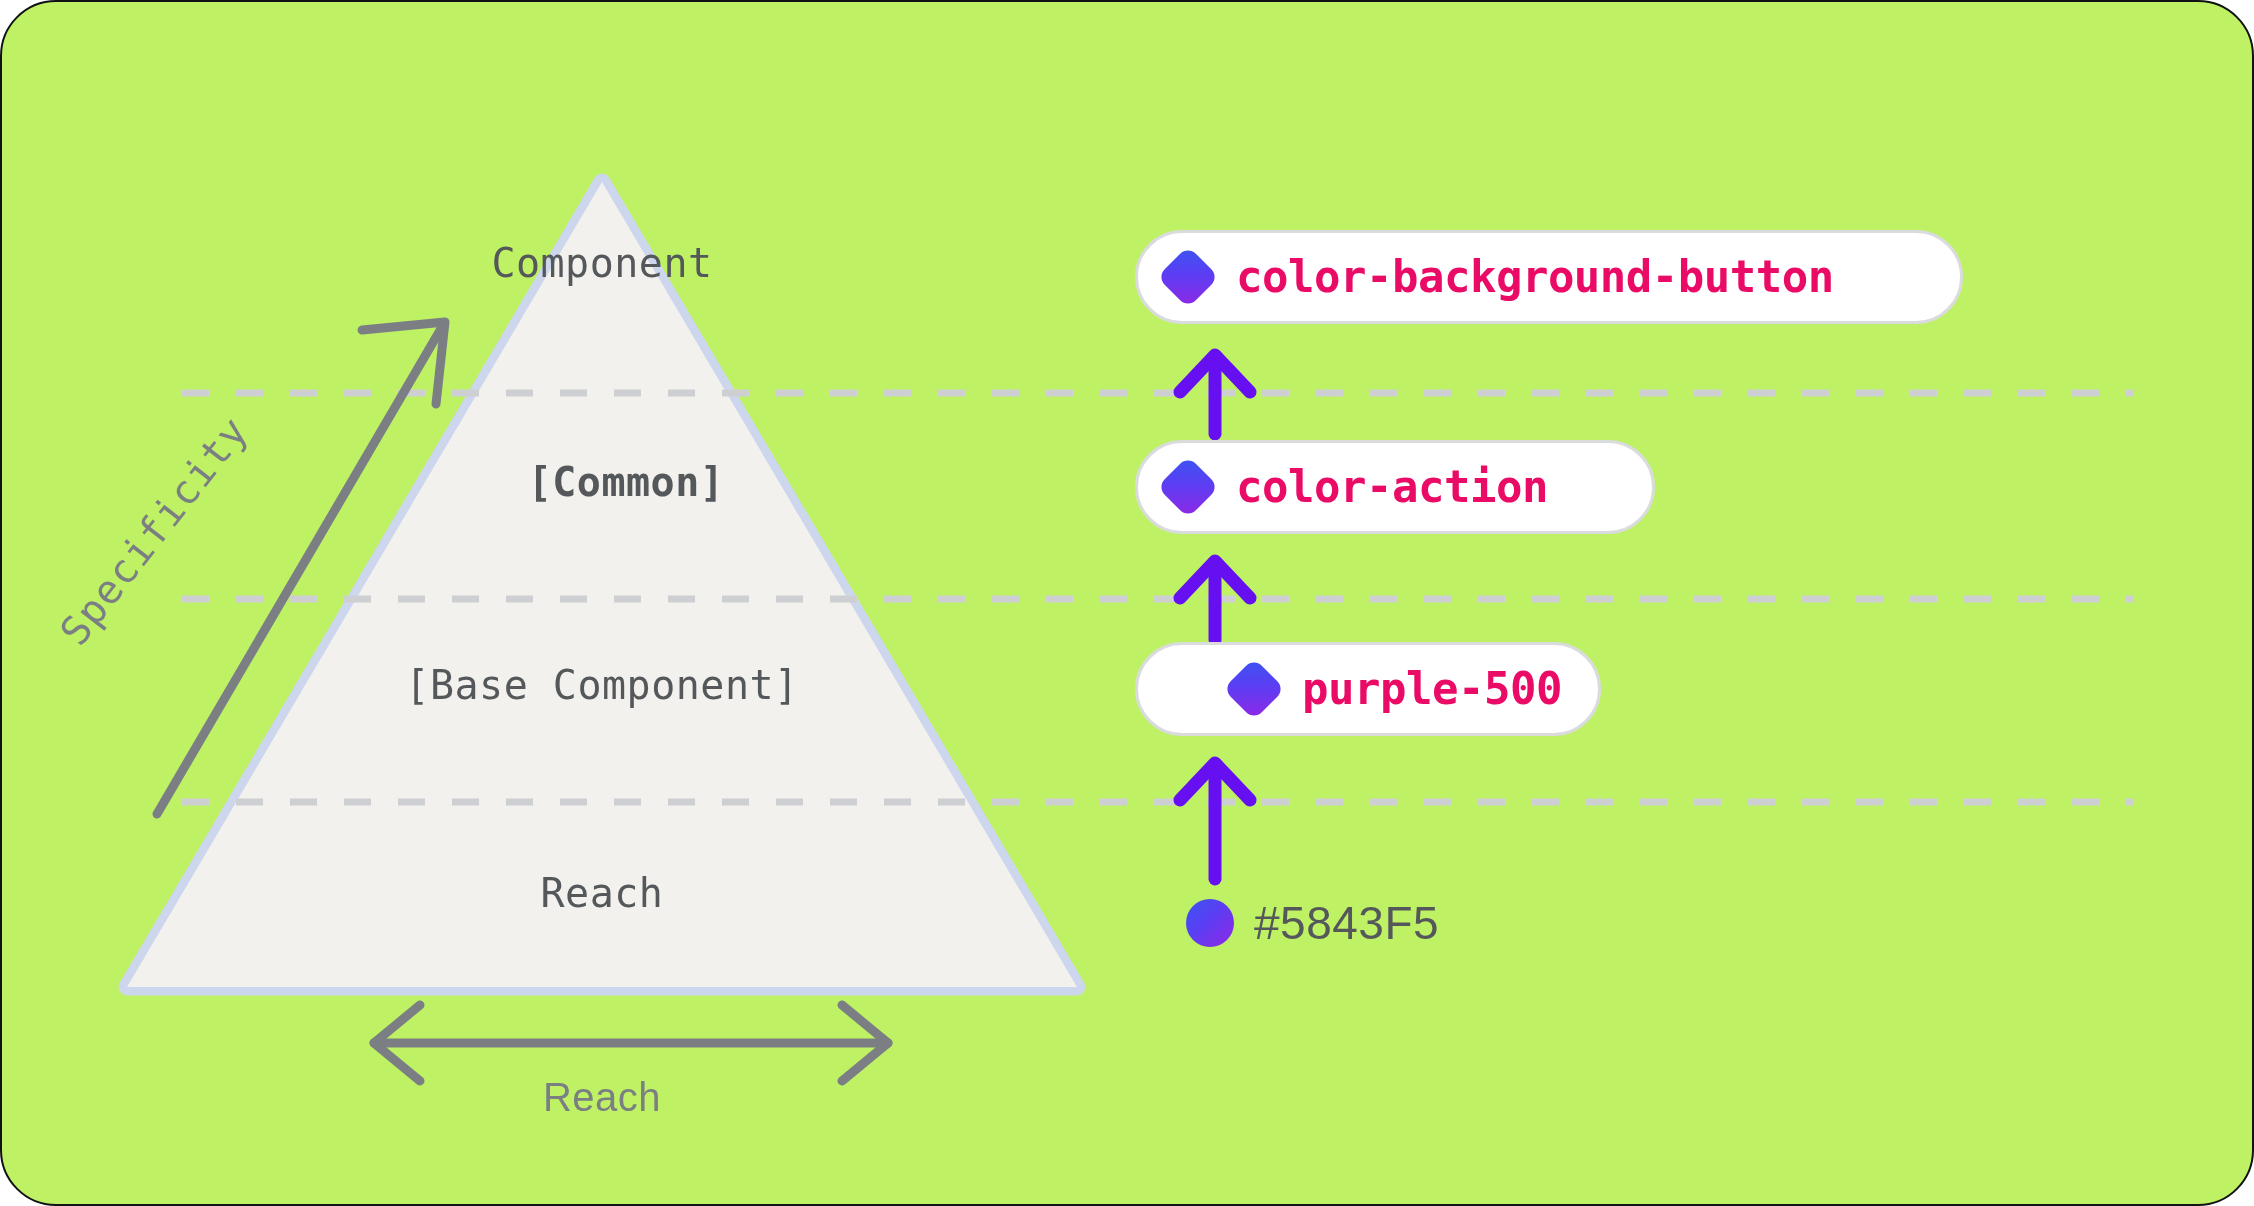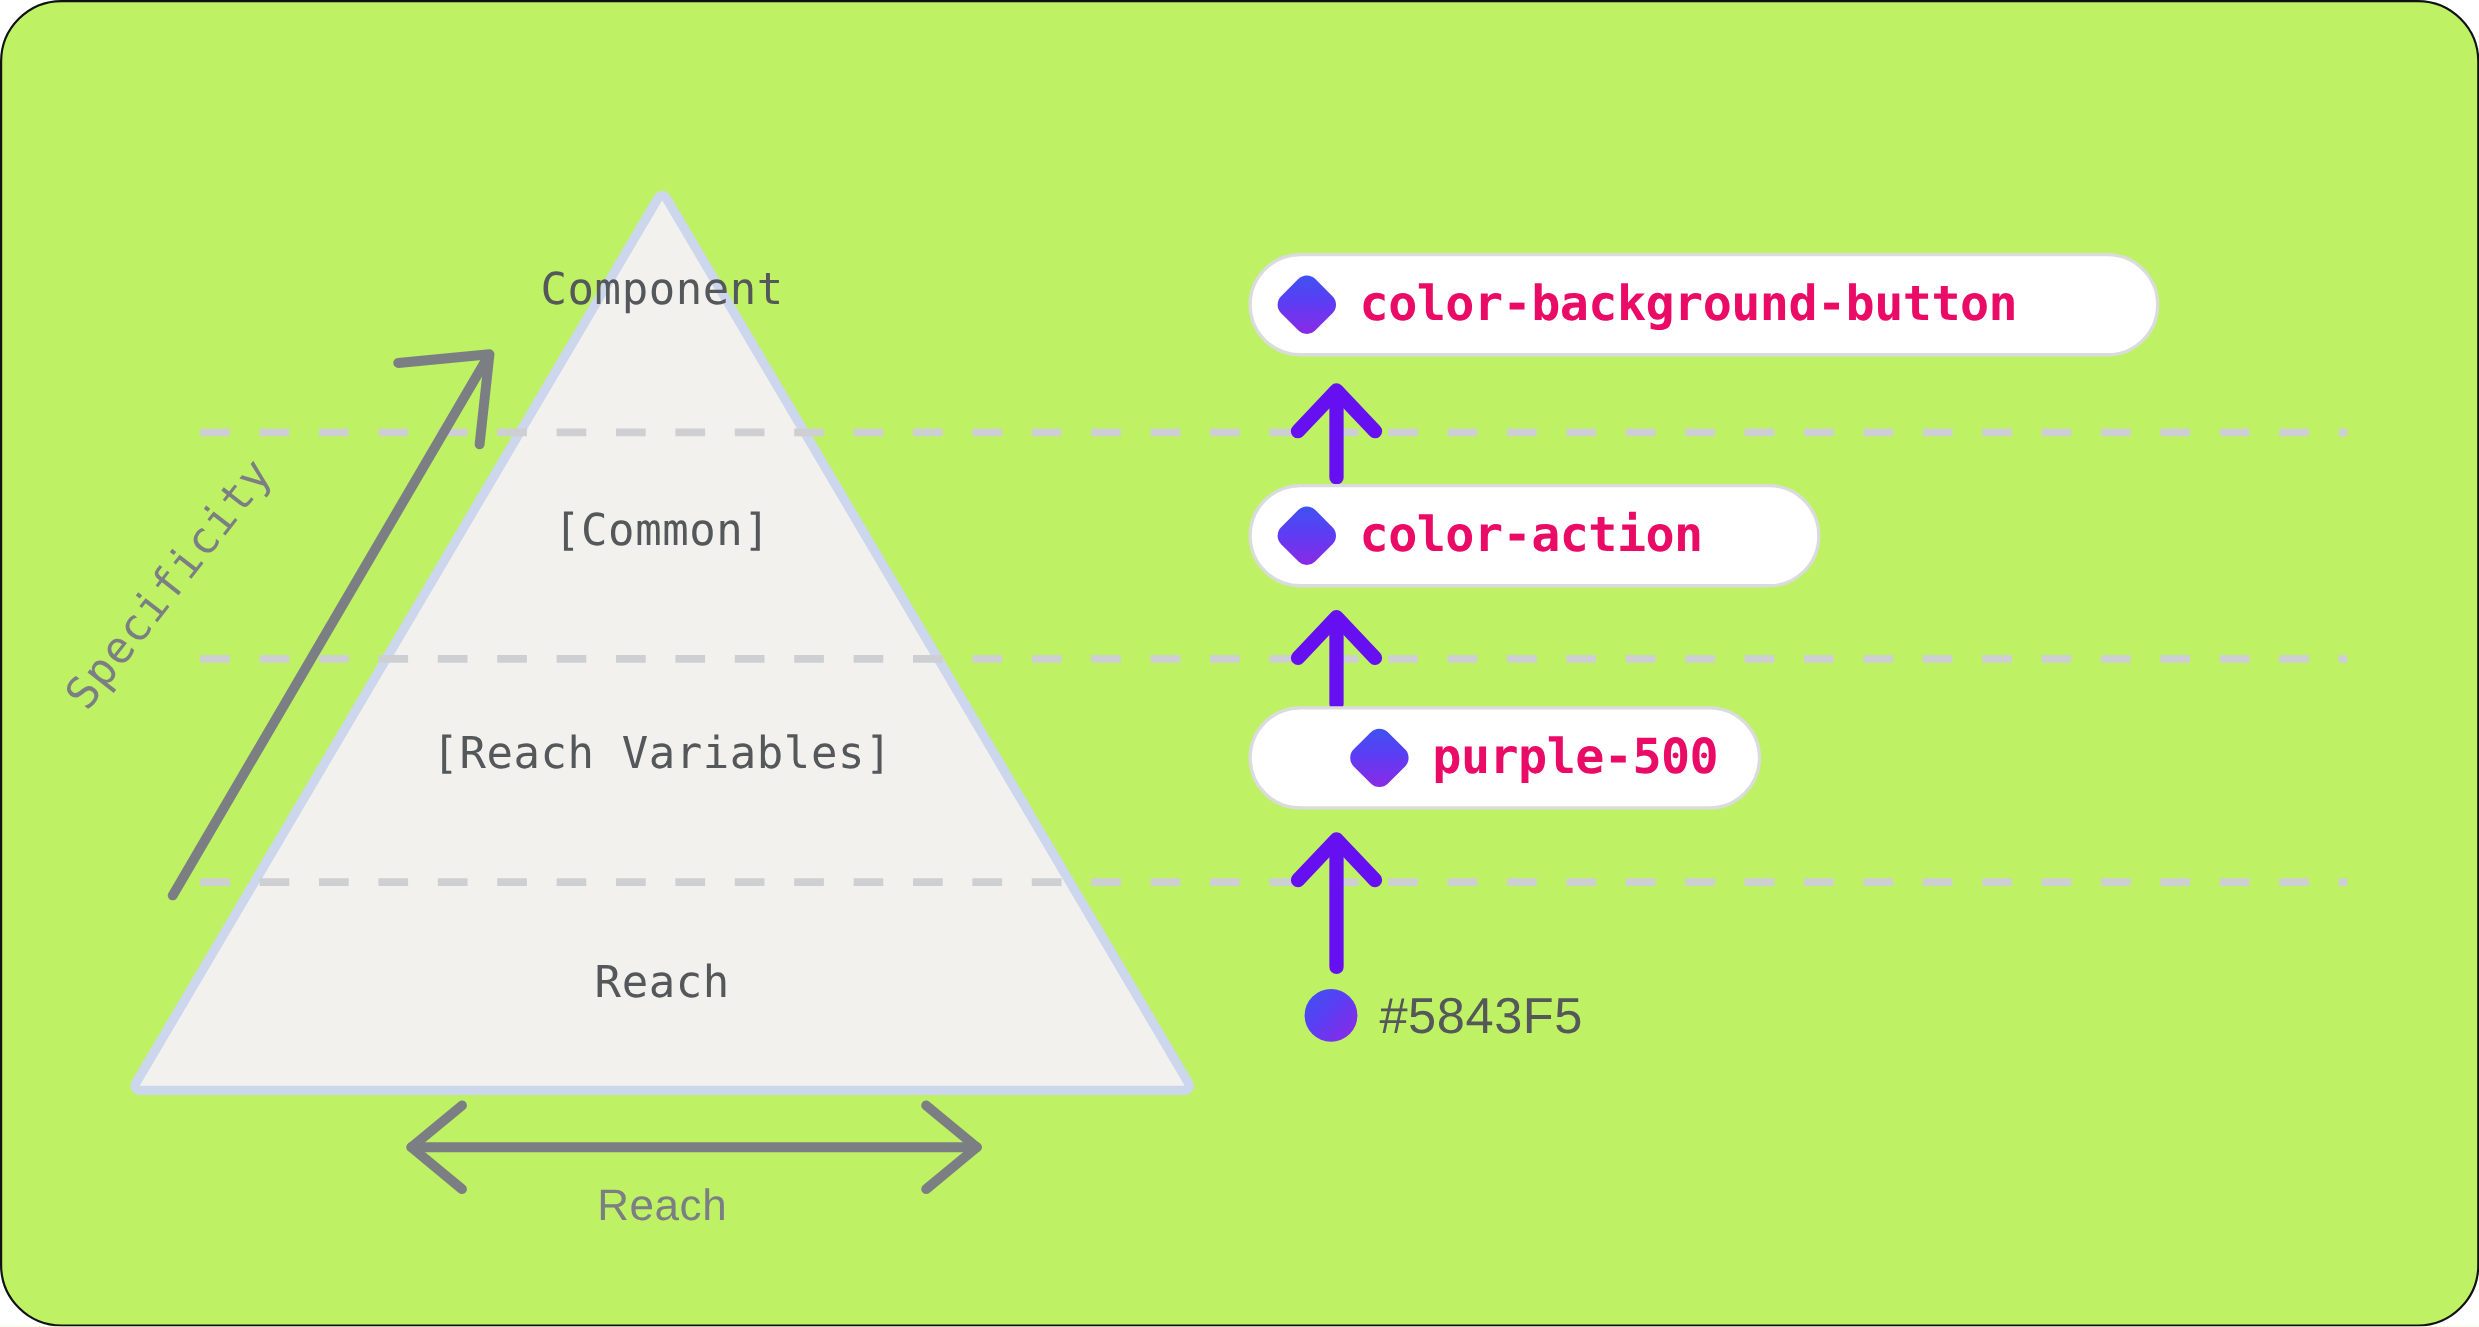--- a/index.html
+++ b/index.html
@@ -157,22 +157,22 @@
     </g>
 
     <g stroke="#7b7f84" stroke-width="9" fill="none" stroke-linecap="round" stroke-linejoin="round">
       <line x1="372" y1="1041" x2="886" y2="1041"></line>
       <polyline points="418,1003 372,1041 418,1079"></polyline>
       <polyline points="840,1003 886,1041 840,1079"></polyline>
     </g>
   </svg>
 
   <div class="tier-label" style="left:600px; top:261px;">Component</div>
-  <div class="tier-label" style="left:600px; top:480px;">[Common]</div>
-  <div class="tier-label" style="left:600px; top:683px;">[Reach Variables]</div>
+  <div class="tier-label" style="left:624px; top:480px;font-weight:bold;">[Common]</div>
+  <div class="tier-label" style="left:600px; top:683px;">[Base Component]</div>
   <div class="tier-label" style="left:600px; top:891px;">Reach</div>
 
   <div id="specificity-label">Specificity</div>
   <div id="reach-label">Reach</div>
 
   <svg class="layer" viewBox="0 0 2254 1206" width="2254" height="1206">
     <g stroke="#6610f2" stroke-width="13" fill="none" stroke-linecap="round" stroke-linejoin="round">
       <g>
         <line x1="1213" y1="432" x2="1213" y2="355"></line>
         <polyline points="1178,390 1213,353 1248,390"></polyline>

